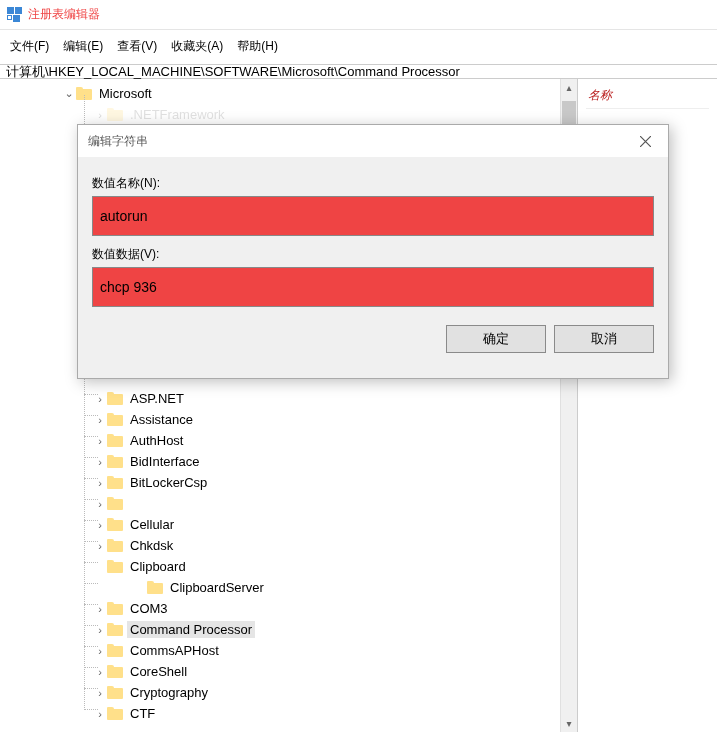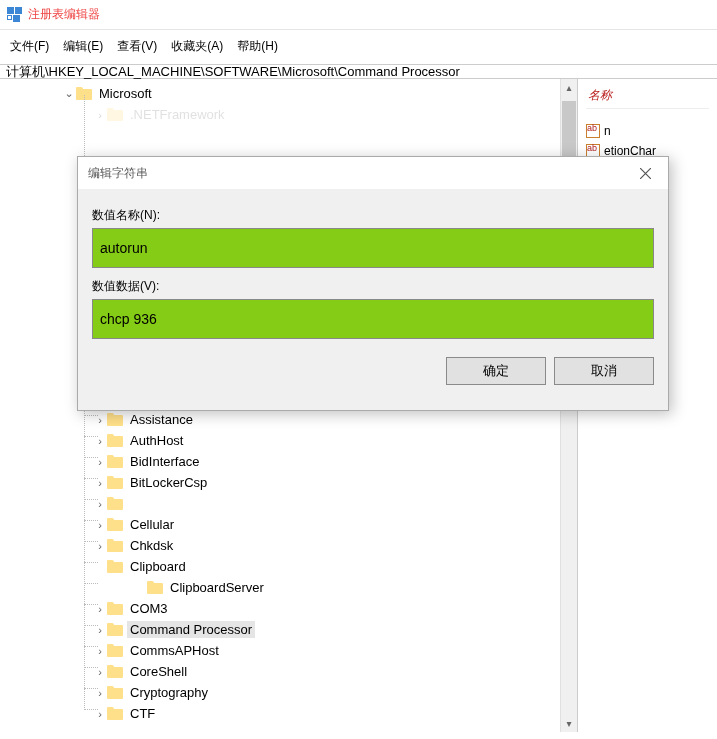--- a/index.html
+++ b/index.html
@@ -34,26 +34,26 @@
     .tree-label { padding: 1px 3px; }
     .tree-label.selected { background: #e5e5e5; }
     
     .scrollbar-v { position: absolute; top: 0; right: 0; bottom: 0; width: 17px; background: #f0f0f0; border-left: 1px solid #e0e0e0; }
     .scroll-arrow { height: 17px; display: flex; align-items: center; justify-content: center; color: #666; font-size: 10px; cursor: default; }
     .scroll-thumb { position: absolute; left: 1px; right: 1px; top: 22px; height: 75px; background: #c8c8c8; }
     
     .dotted-h { position: absolute; border-top: 1px dotted #bbb; height: 0; }
     .dotted-v { position: absolute; border-left: 1px dotted #bbb; width: 0; }
     
-    .dialog { position: absolute; left: 77px; top: 124px; width: 592px; height: 255px; background: #f0f0f0; border: 1px solid #aaa; box-shadow: 3px 3px 14px rgba(0,0,0,0.25); z-index: 10; margin-top: 32px; }
+    .dialog { position: absolute; left: 77px; top: 124px; width: 592px; height: 255px; background: #f0f0f0; border: 1px solid #aaa; box-shadow: 3px 3px 14px rgba(0,0,0,0.25); z-index: 10; }
     .dialog-title-bar { height: 32px; display: flex; align-items: center; padding-left: 10px; font-size: 12px; color: #555; position: relative; background:#fff; }
     .dialog-close { position: absolute; right: 0; top: 0; width: 46px; height: 32px; display: flex; align-items: center; justify-content: center; color: #666; cursor: default; }
     .dialog-body { padding: 8px 14px 0 14px; }
     .fld-label { font-size: 12px; margin-top: 10px; margin-bottom: 4px; }
-    .fld-input { width: 100%; height: 27px; border: 1px solid #888; background: #84cc16; padding: 19px 7px; font-size: 14px; font-family: inherit; outline: none; }
+    .fld-input { width: 100%; height: 27px; border: 1px solid #888; background: #ef4444; padding: 19px 7px; font-size: 14px; font-family: inherit; outline: none; }
     .dialog-buttons { display: flex; justify-content: flex-end; gap: 8px; padding: 18px 14px 14px 0; }
     .btn { width: 100px; height: 28px; border: 1px solid #8a8a8a; background: #e1e1e1; font-size: 13px; cursor: default; display: inline-flex; align-items: center; justify-content: center; }
   </style>
 </head>
 <body>
 
 <div class="title-bar">
   <span class="app-icon">
       <span></span>
       <span></span>

